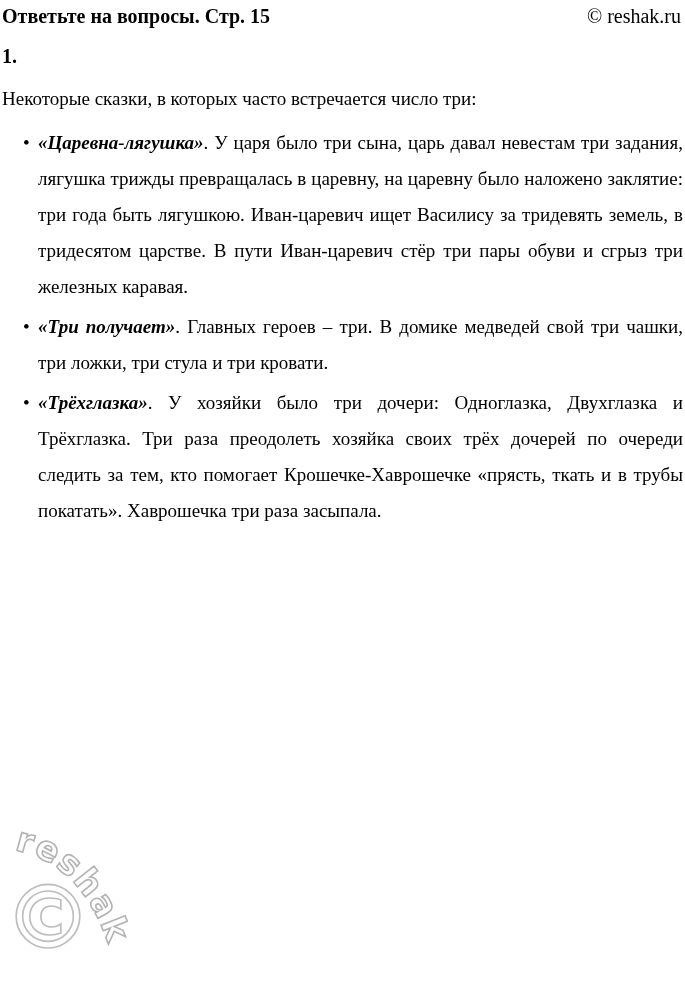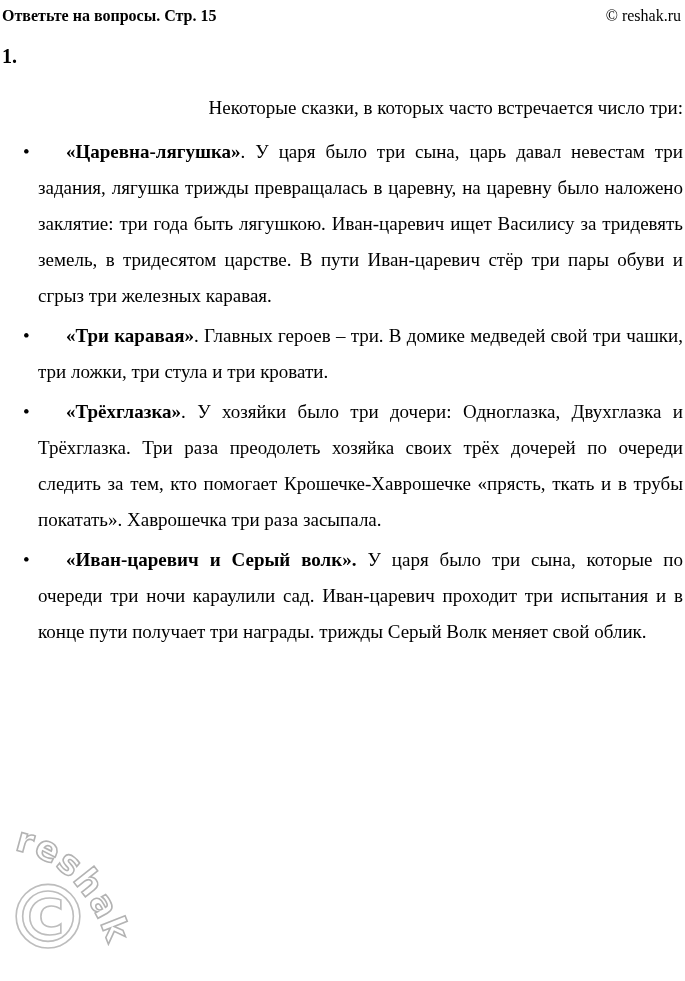--- a/index.html
+++ b/index.html
@@ -24,40 +24,39 @@
     padding: 4px 2px 0 2px;
   }
   .content {
     position: relative;
     z-index: 1;
   }
   .doc-header {
     display: flex;
     justify-content: space-between;
     align-items: flex-start;
-    font-size: 16px;
+    font-size: 20px;
     line-height: 24px;
   }
   .doc-title {
     font-weight: bold;
   }
   .copyright {
     font-weight: normal;
     padding-right: 2px;
   }
   .section-number {
     font-weight: bold;
     font-size: 20px;
     line-height: 24px;
     margin-top: 16px;
   }
   .intro {
-    margin-top: 22px;
+    margin-top: 13px;
     line-height: 36px;
-    text-align: right;
   }
   ul.tales {
     list-style: none;
     margin: 8px 0 0 0;
     padding: 0;
   }
   ul.tales li {
     position: relative;
     padding-left: 36px;
     margin-bottom: 4px;
@@ -65,21 +64,21 @@
     text-align: justify;
   }
   ul.tales li::before {
     content: "\2022";
     position: absolute;
     left: 21px;
     top: 0;
   }
   .tale-title {
     font-weight: bold;
-    margin-left: 28px;
+    font-style: italic;
   }
   .conclusion {
     margin-top: 2px;
     line-height: 36px;
     text-align: justify;
   }
   .watermark {
     position: absolute;
     left: 0;
     top: 820px;
@@ -117,25 +116,22 @@
 
     <div class="section-number">1.</div>
 
     <div class="intro">Некоторые сказки, в которых часто встречается число три:</div>
 
     <ul class="tales">
       <li>
         <span class="tale-title">«Царевна-лягушка»</span><span>. У царя было три сына, царь давал невестам три задания, лягушка трижды превращалась в царевну, на царевну было наложено заклятие: три года быть лягушкою. Иван-царевич ищет Василису за тридевять земель, в тридесятом царстве. В пути Иван-царевич стёр три пары обуви и сгрыз три железных каравая.</span>
       </li>
       <li>
-        <span class="tale-title">«Три каравая»</span><span>. Главных героев – три. В домике медведей свой три чашки, три ложки, три стула и три кровати.</span>
+        <span class="tale-title">«Три получает»</span><span>. Главных героев – три. В домике медведей свой три чашки, три ложки, три стула и три кровати.</span>
       </li>
       <li>
         <span class="tale-title">«Трёхглазка»</span><span>. У хозяйки было три дочери: Одноглазка, Двухглазка и Трёхглазка. Три раза преодолеть хозяйка своих трёх дочерей по очереди следить за тем, кто помогает Крошечке-Хаврошечке «прясть, ткать и в трубы покатать». Хаврошечка три раза засыпала.</span>
-      </li>
-      <li>
-        <span class="tale-title">«Иван-царевич и Серый волк».</span><span> У царя было три сына, которые по очереди три ночи караулили сад. Иван-царевич проходит три испытания и в конце пути получает три награды. трижды Серый Волк меняет свой облик.</span>
       </li>
     </ul>
 
 
   </div>
 </div>
 
 </body></html>

